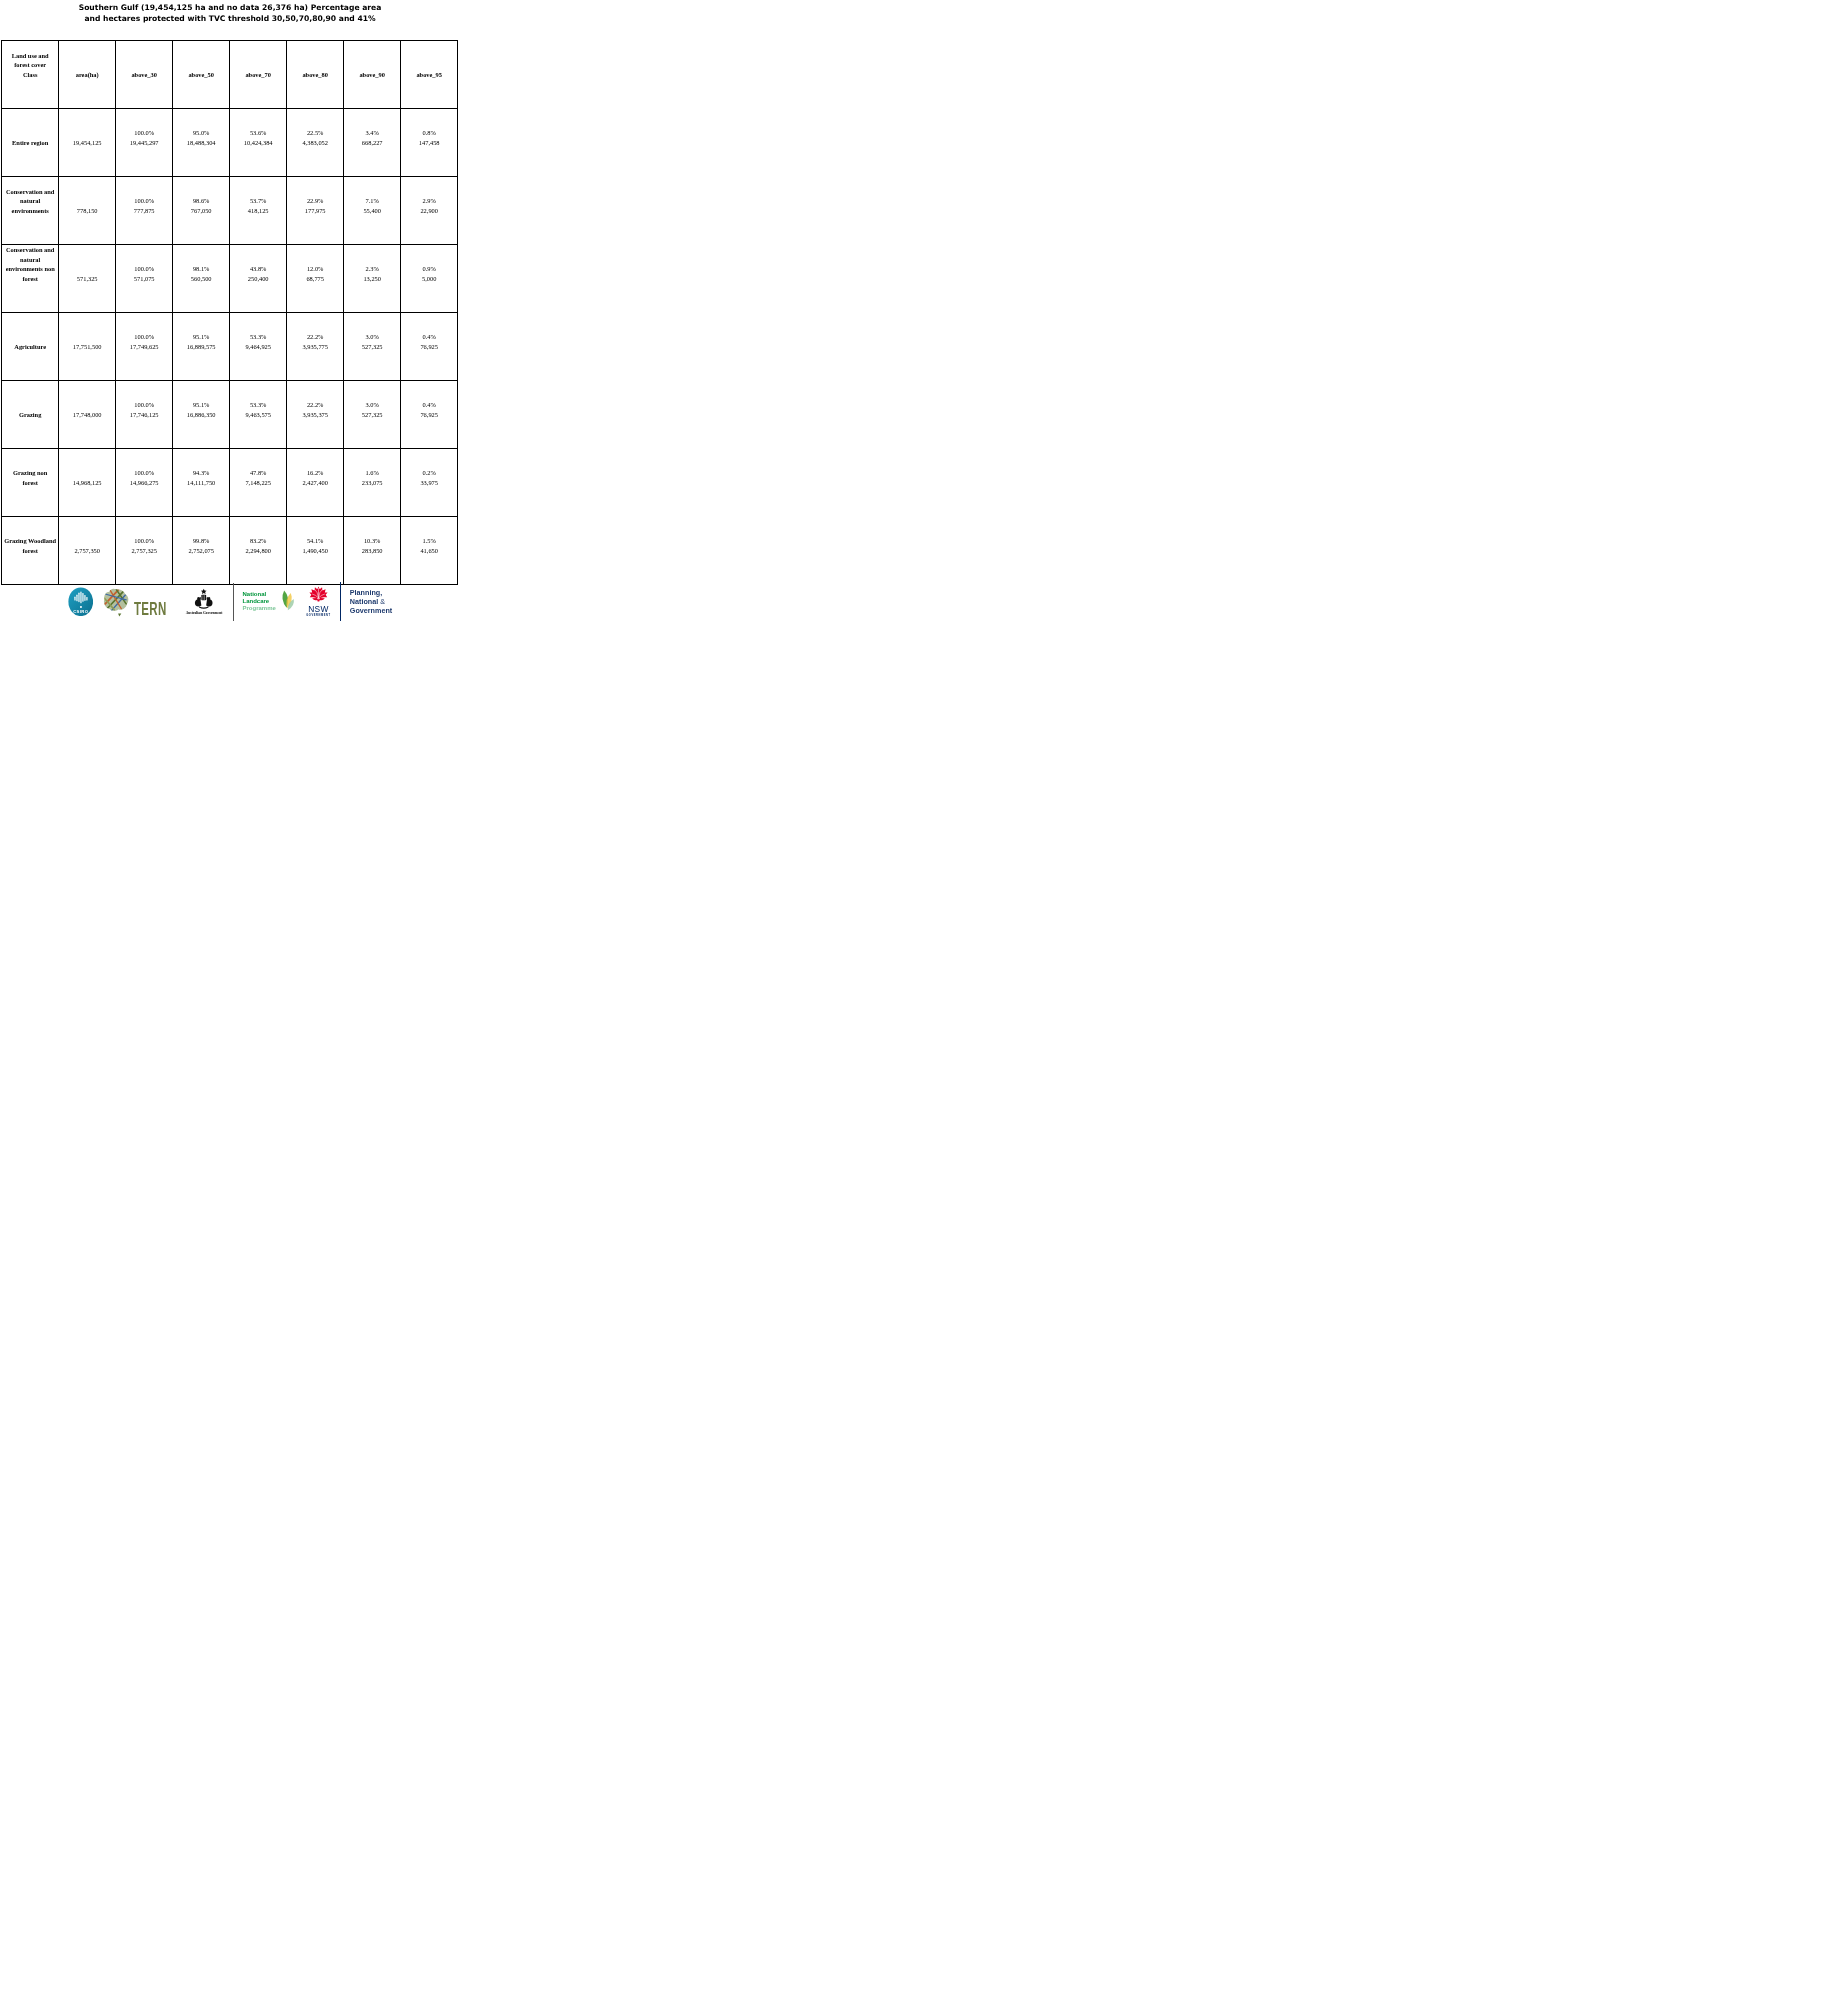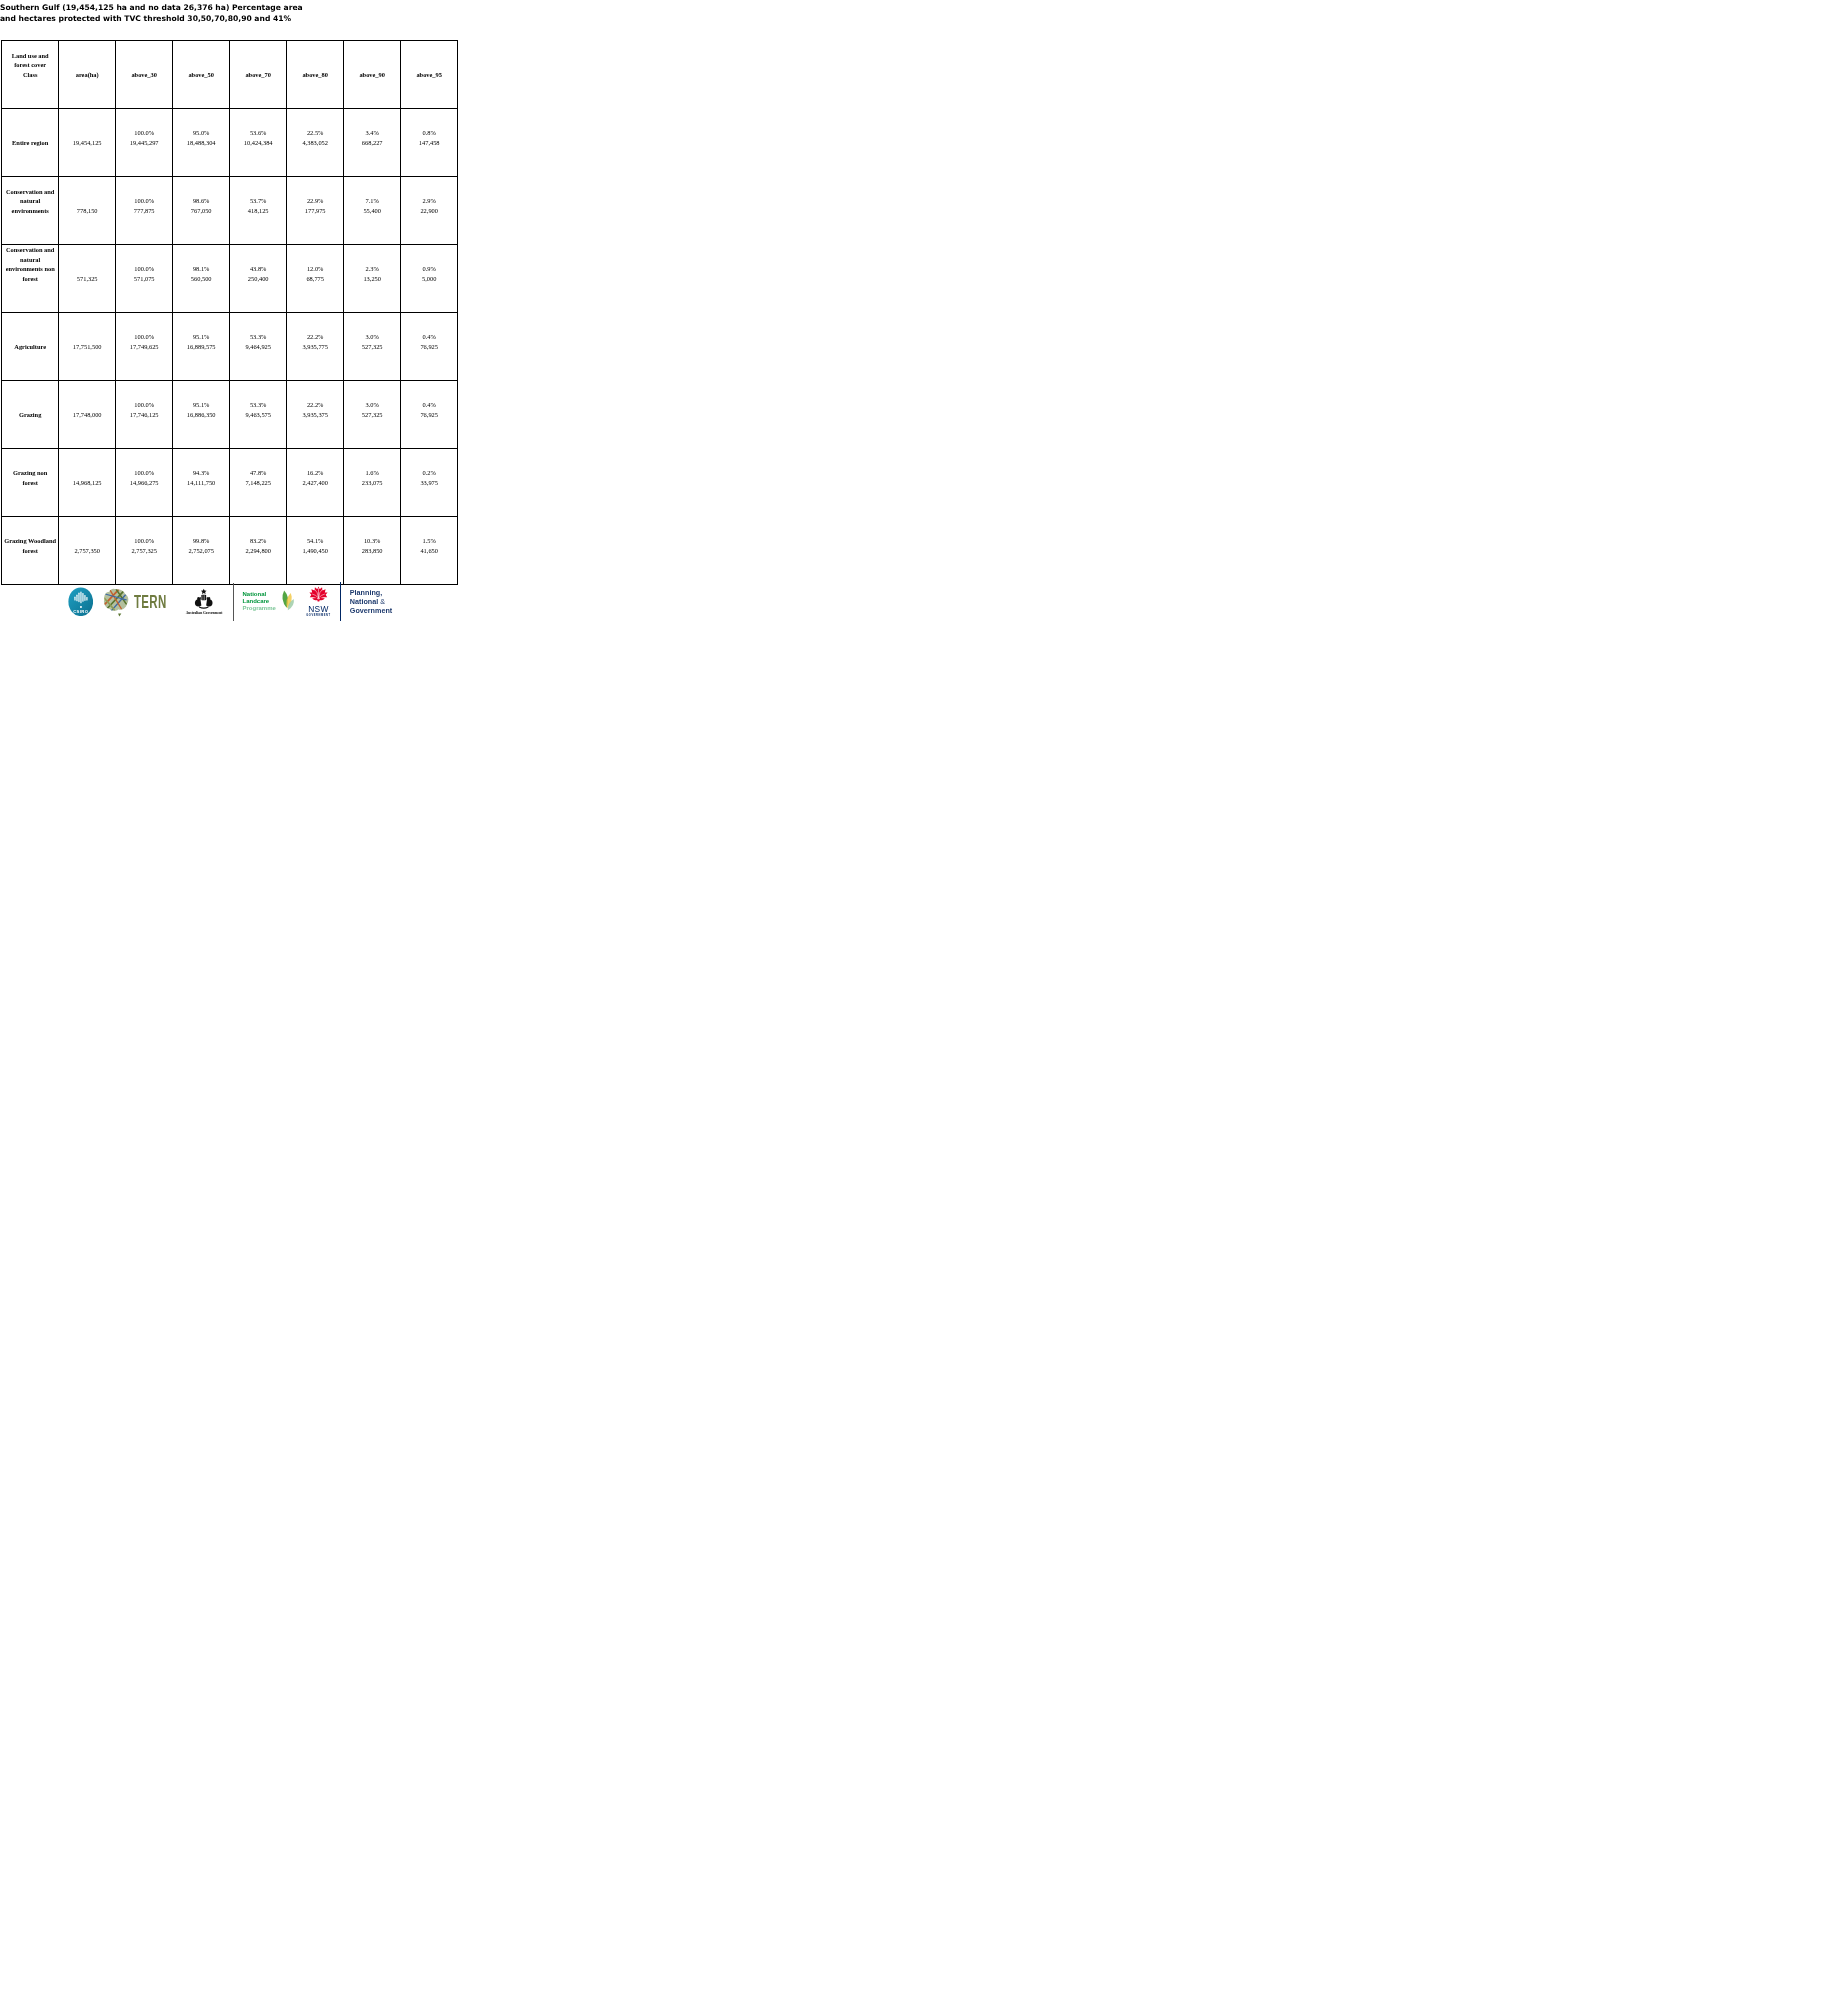--- a/index.html
+++ b/index.html
@@ -1,36 +1,36 @@
 <!DOCTYPE html>
 <html style="font-size:6.4px"><head>
 <meta charset="utf-8">
 <style>
   html,body{margin:0;padding:0;background:#fff;}
   body{width:460px;height:637px;position:relative;overflow:hidden;
        font-family:"Liberation Serif",serif;color:#000;}
-  .page-title{position:absolute;top:3.2px;left:0;width:100%;text-align:left;
+  .page-title{position:absolute;top:3.2px;left:0;width:100%;text-align:center;
        font-family:"DejaVu Sans","Liberation Sans",sans-serif;font-weight:bold;
        font-size:7.6px;line-height:10.8px;}
   table.data{border-collapse:collapse;table-layout:fixed;position:absolute;
        top:40px;left:1.2px;width:457px;border:1.2px solid #000;}
   table.data th,table.data td{border:0.8px solid #000;position:relative;height:67px;
        padding:0;vertical-align:middle;font-size:6.4px;}
   .cell{position:absolute;left:0.8px;right:0.8px;bottom:calc(50% - 4.8px);
        text-align:center;line-height:9.6px;white-space:pre-line;}
   .head .cell,.rowlabel{font-weight:bold;}
   td .cell.lbl{font-weight:bold;}
   
   .footer{position:absolute;top:582px;left:0;width:100%;display:flex;
        justify-content:center;align-items:center;gap:8.8px;
        font-family:"Liberation Sans",sans-serif;}
   .vdiv1{width:0.8px;height:38px;background:#555;}
   .vdiv2{width:0.8px;height:39px;background:#002664;}
   .csiro-wrap{width:25.5px;height:29.5px;}
-  .tern-wrap{display:flex;align-items:center;gap:3.2px;}
+  .tern-wrap{display:flex;align-items:flex-end;gap:3.2px;}
   .tern-text{display:inline-block;font-weight:bold;font-size:14.4px;color:#6F7B40;
        transform:scale(0.80,1.28);transform-origin:left center;letter-spacing:0.4px;
        width:41px;}
   .ausgov{width:40px;text-align:center;}
   .ausgov-text{font-family:"Liberation Serif",serif;font-weight:bold;font-size:3.6px;
        margin-top:0.8px;white-space:nowrap;}
   .landcare{display:flex;align-items:center;gap:0.8px;}
   .landcare-text{font-weight:bold;font-size:6px;line-height:6.8px;}
   .lc-green{color:#00953B;}
   .lc-light{color:#7DC698;}

